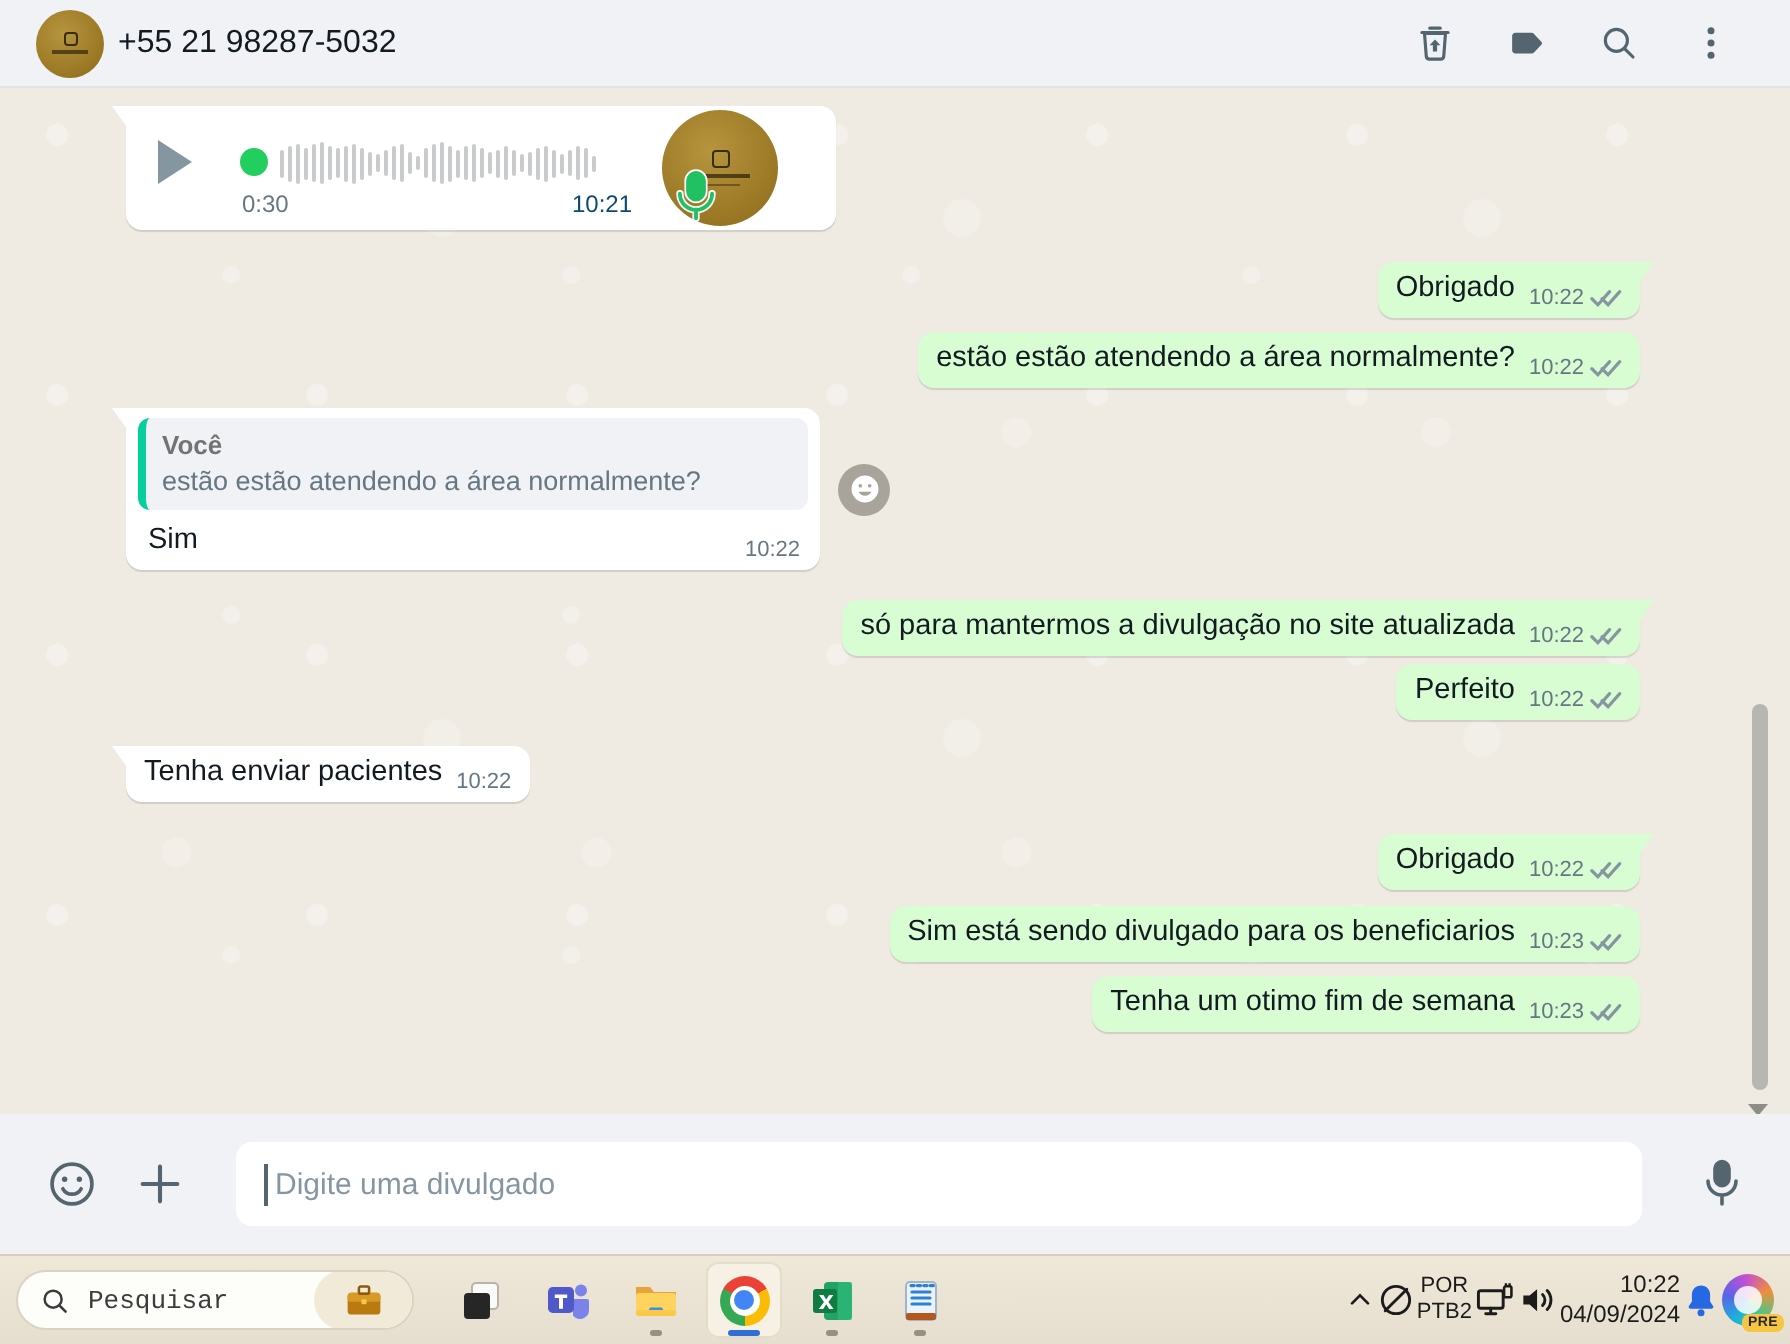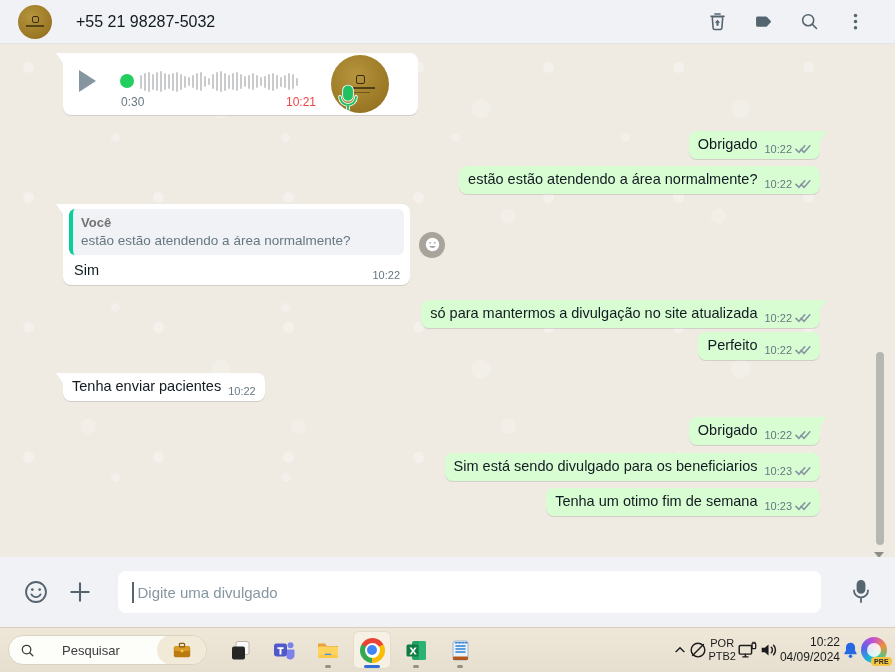--- a/index.html
+++ b/index.html
@@ -9,21 +9,21 @@
 
   
   .header { position:absolute; top:0; left:0; width:100%; height:44px; background:#f0f2f5;
             display:flex; align-items:center; padding:0 29px 0 18px; z-index:5;
             border-bottom:1px solid rgba(0,0,0,0.06); }
   .h-avatar { width:34px; height:34px; border-radius:50%; flex:0 0 auto;
               background:radial-gradient(circle at 40% 35%, #b6953f 0%, #a07d28 55%, #8a691d 100%);
               display:flex; flex-direction:column; align-items:center; justify-content:center; gap:2px; }
   .h-avatar .crest { width:7px; height:7px; border:1px solid #3a2c10; border-radius:2px; }
   .h-avatar .line  { width:18px; height:2px; background:#3a2c10; opacity:.75; }
-  .h-title { margin-left:24px; font-size:16px; color:#111b21; }
+  .h-title { margin-left:7px; font-size:16px; color:#111b21; }
   .h-icons { margin-left:auto; display:flex; align-items:center; gap:24px; }
   .h-icons .icn { width:22px; height:22px; display:flex; align-items:center; justify-content:center; cursor:pointer; }
 
   
   .chat { position:absolute; top:44px; left:0; width:100%; height:513px; background:#efeae2;
     background-image:
       radial-gradient(circle at 22% 18%, rgba(255,255,255,0.30) 0 5px, rgba(255,255,255,0) 6px),
       radial-gradient(circle at 68% 55%, rgba(255,255,255,0.26) 0 4px, rgba(255,255,255,0) 5px),
       radial-gradient(circle at 42% 82%, rgba(255,255,255,0.22) 0 7px, rgba(255,255,255,0) 8px),
       radial-gradient(circle at 85% 25%, rgba(255,255,255,0.20) 0 9px, rgba(255,255,255,0) 10px);
@@ -46,21 +46,21 @@
 
   
   .voice { display:block; width:355px; height:62px; padding:0; max-width:none; }
   .play { position:absolute; left:16px; top:17px; width:0; height:0;
           border-left:17px solid #8696a0; border-top:11px solid transparent; border-bottom:11px solid transparent; }
   .vdot { position:absolute; left:57px; top:21px; width:14px; height:14px; border-radius:50%; background:#22cf5e; }
   .wave { position:absolute; left:77px; top:12px; width:164px; height:33px;
           display:flex; align-items:center; gap:2px; overflow:hidden; }
   .wave span { width:2px; border-radius:1px; background:#c9cbcd; flex:0 0 auto; }
   .vdur  { position:absolute; left:58px;  bottom:6px; font-size:12px; color:#667781; }
-  .vtime { position:absolute; left:223px; bottom:6px; font-size:12px; color:#ef4444; }
+  .vtime { position:absolute; left:223px; bottom:6px; font-size:12px; color:#0c4a6e; }
   .v-avatar { position:absolute; left:268px; top:2px; width:58px; height:58px; border-radius:50%;
               background:radial-gradient(circle at 42% 35%, #b6953f 0%, #a07d28 55%, #8a691d 100%);
               display:flex; flex-direction:column; align-items:center; justify-content:center; gap:3px; }
   .v-avatar .crest { width:9px; height:9px; border:1px solid #3a2c10; border-radius:2px; }
   .v-avatar .line  { width:30px; height:2px; background:#3a2c10; opacity:.8; }
   .v-avatar .line2 { width:20px; height:1px; background:#3a2c10; opacity:.5; }
   .v-mic { position:absolute; left:272px; top:31px; }
 
   
   .quoted { display:block; width:347px; max-width:none; padding:5px 6px 7px 6px; }
@@ -86,21 +86,21 @@
              display:flex; align-items:center; padding:0 14px; font-size:15px; color:#8696a0; cursor:text; }
   .caret { width:1.5px; height:21px; background:#54656f; margin-right:4px; }
 
   
   .taskbar { position:absolute; left:0; bottom:0; width:100%; height:45px;
              background:linear-gradient(#efe8d9,#e6dfd0); border-top:1px solid #d6cfbf;
              display:flex; align-items:center; z-index:6; }
   .tb-search { margin-left:8px; width:199px; height:30px; border-radius:15px; background:#fdfdfa;
                border:1px solid #d9d3c3; display:flex; align-items:center; padding-left:11px;
                font-size:13px; color:#3c3c3c; cursor:pointer; overflow:hidden; }
-  .tb-search .txt { margin-left:27px; }
+  .tb-search .txt { margin-left:9px;font-family:Liberation Mono, monospace; }
   .tb-search .img-pill { margin-left:auto; width:49px; height:30px; border-radius:15px; background:#f1ead9;
                          display:flex; align-items:center; justify-content:center; }
   .tb-apps { margin-left:14px; display:flex; gap:6px; align-items:center; }
   .tb-slot { width:38px; height:38px; border-radius:6px; display:flex; align-items:center; justify-content:center;
              position:relative; cursor:pointer; }
   .tb-slot.active { background:#f6f1e4; box-shadow:inset 0 0 0 1px #e3dccb; }
   .tb-slot.running::after { content:""; position:absolute; bottom:1px; left:50%; transform:translateX(-50%);
                             width:6px; height:3px; border-radius:2px; background:#96907e; }
   .tb-slot.active::after { content:""; position:absolute; bottom:1px; left:50%; transform:translateX(-50%);
                            width:16px; height:3px; border-radius:2px; background:#2f6fd6; }

